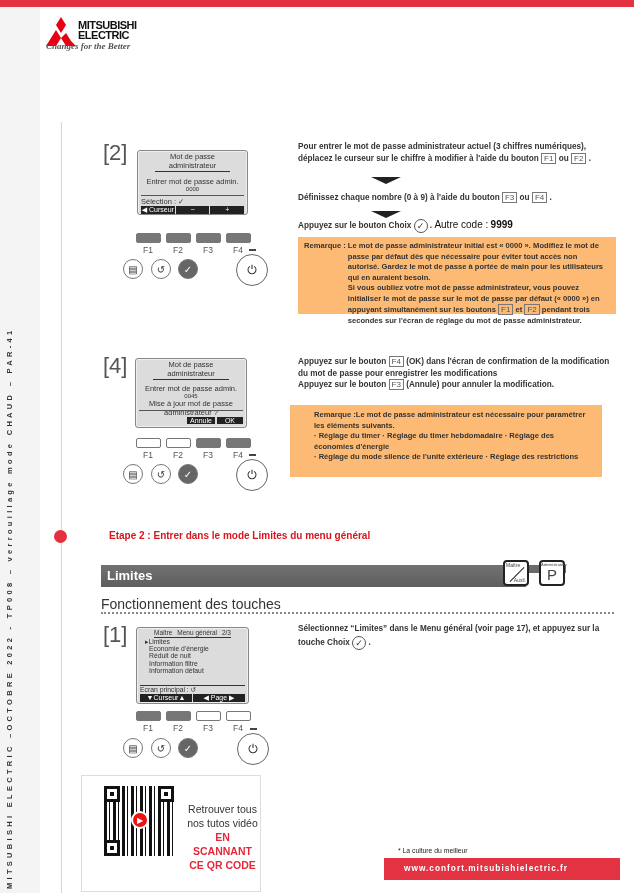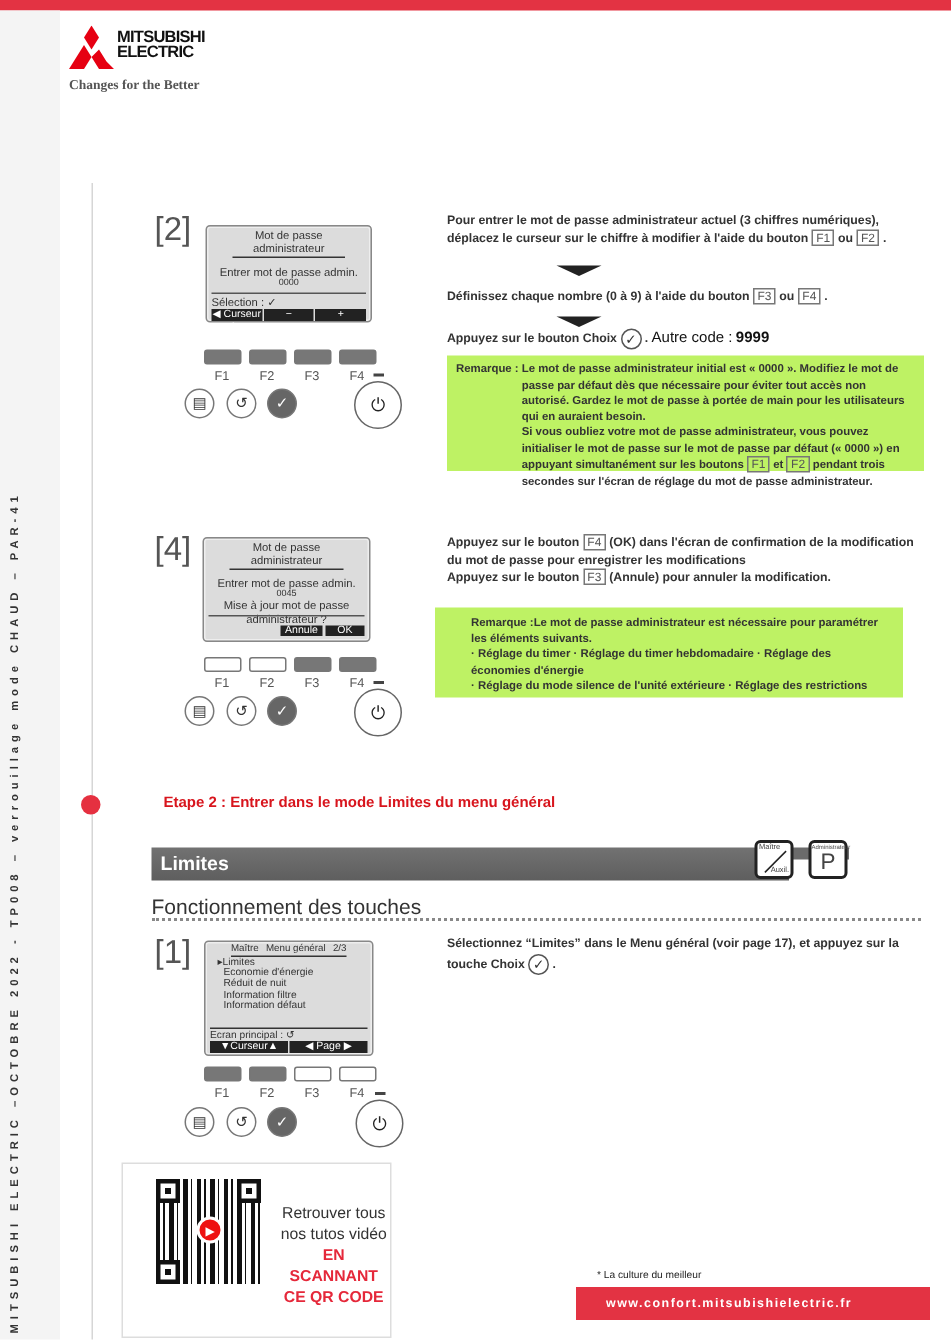--- a/index.html
+++ b/index.html
@@ -4,41 +4,41 @@
 <style>
 *{box-sizing:border-box;margin:0;padding:0}
 body{width:634px;height:893px;background:#fff;font-family:"Liberation Sans",sans-serif;position:relative;overflow:hidden;color:#222}
 .topbar{position:absolute;left:0;top:0;width:634px;height:7px;background:#e33343}
 .leftstrip{position:absolute;left:0;top:7px;width:40px;height:886px;background:#f4f4f4}
 .vtext{position:absolute;left:5px;top:882px;transform-origin:0 0;transform:rotate(-90deg);font-size:7.5px;letter-spacing:3.3px;white-space:nowrap;color:#333;font-weight:bold;width:600px}
 .vline{position:absolute;left:61px;top:122px;width:1px;height:771px;background:#d6d6d6}
 .reddot{position:absolute;left:54px;top:530px;width:13px;height:13px;border-radius:50%;background:#e53040}
 .logo{position:absolute;left:46px;top:17px;width:110px;height:50px}
 .logo-text{position:absolute;left:32px;top:3px;font-size:11px;font-weight:bold;line-height:10px;letter-spacing:-0.5px;color:#111}
-.logo-tag{position:absolute;left:0;top:34px;font-family:"Liberation Serif",serif;font-weight:bold;font-size:9px;color:#555;white-space:nowrap}
+.logo-tag{position:absolute;left:0;top:24px;font-family:"Liberation Serif",serif;font-style:italic;font-weight:bold;font-size:9px;color:#555;white-space:nowrap}
 .step{position:absolute;font-size:22px;color:#555;font-weight:normal}
 .lcd{position:absolute;background:#dcdcdc;border:1px solid #888;border-radius:3px;font-size:7.5px;color:#333;box-shadow:inset 0 0 0 1px #eee}
 .lcd .ttl{text-align:center;border-bottom:1.5px solid #333;padding:1px 0;margin:0 17px}
 .lcd .c{text-align:center}
 .lcd .bar{position:absolute;left:3px;right:3px;height:8px;background:#222;color:#fff;display:flex;font-size:7px;line-height:8px}
 .lcd .bar span{flex:1;text-align:center;border-right:1px solid #ddd}
 .lcd .bar span:last-child{border-right:none}
 .fkeys{position:absolute;display:flex;gap:5px}
 .fkey{width:25px;height:10px;border:1px solid #777;border-radius:2px;background:#777}
 .fkey.w{background:#fff}
 .flabels{position:absolute;display:flex;font-size:8.5px;color:#555}
 .flabels span{width:30px;text-align:center}
 .btn{position:absolute;width:20px;height:20px;border-radius:50%;border:1px solid #777;background:#fff;display:flex;align-items:center;justify-content:center;font-size:10px;color:#333}
 .btn.dk{background:#666;color:#fff}
 .pwr{position:absolute;width:32px;height:32px;border-radius:50%;border:1px solid #666;background:#fff;display:flex;align-items:center;justify-content:center;font-size:12px}
 .pwr:before{content:"";position:absolute;top:-6px;left:12px;width:7px;height:2px;background:#444}
 .txt{position:absolute;font-size:8.2px;font-weight:bold;color:#333;line-height:11.5px}
 .key{display:inline-block;border:1px solid #777;padding:0 2px;font-weight:normal;font-size:8px;line-height:9px;color:#555}
 .arrow{position:absolute;width:0;height:0;border-left:15px solid transparent;border-right:15px solid transparent;border-top:7px solid #222}
-.note{position:absolute;background:#bef264;font-size:7.6px;font-weight:bold;color:#333;line-height:10.5px}
+.note{position:absolute;background:#fdba74;font-size:7.6px;font-weight:bold;color:#333;line-height:10.5px}
 .check{display:inline-block;width:14px;height:14px;border:1px solid #555;border-radius:50%;text-align:center;font-size:9px;line-height:13px;font-weight:normal;vertical-align:middle}
 .etape{position:absolute;left:109px;top:530px;font-size:10px;font-weight:bold;color:#d8151d}
 .limbar{position:absolute;left:101px;top:565px;width:425px;height:22px;background:linear-gradient(#727272,#5e5e5e);color:#fff;font-weight:bold;font-size:13px;padding:3px 6px}
 .limbar2{position:absolute;left:526px;top:565px;width:40px;height:8px;background:#6b6b6b}
 .roleicon{position:absolute;width:26px;height:26px;border:2px solid #222;border-radius:4px;background:#fff;font-size:5px;text-align:center;color:#444}
 .fonc{position:absolute;left:101px;top:596px;font-size:14px;font-weight:normal;color:#333}
 .dashline{position:absolute;left:101px;top:612px;width:513px;height:2px;border-top:2px dotted #888}
 .qrbox{position:absolute;left:81px;top:775px;width:180px;height:117px;border:1px solid #ddd;background:#fff}
 .qr{position:absolute;left:22px;top:10px;width:70px;height:70px;background:
 repeating-linear-gradient(90deg,#111 0 3px,#fff 3px 5px,#111 5px 6px,#fff 6px 9px),
@@ -191,21 +191,21 @@
     <span>Appuyez sur le bouton</span>
     <span class="key">F4</span>
     <span>(OK) dans l'écran de confirmation de la modification du mot de passe pour enregistrer les modifications</span>
   </div>
   <div>
     <span>Appuyez sur le bouton</span>
     <span class="key">F3</span>
     <span>(Annule) pour annuler la modification.</span>
   </div>
 </div>
-<div class="note" style="left:290px;top:405px;width:312px;height:60px;padding:5px 8px 4px 24px">
+<div class="note" style="left:290px;top:405px;width:312px;height:72px;padding:5px 8px 4px 24px">
   <div>Remarque :Le mot de passe administrateur est nécessaire pour paramétrer les éléments suivants.</div>
   <div>· Réglage du timer · Réglage du timer hebdomadaire · Réglage des économies d'énergie</div>
   <div>· Réglage du mode silence de l'unité extérieure · Réglage des restrictions</div>
 </div>
 
 <div class="etape">Etape 2 : Entrer dans le mode Limites du menu général</div>
 
 <div class="limbar"><span>Limites</span></div>
 <div class="limbar2"></div>
 <div class="roleicon" style="left:503px;top:560px">

